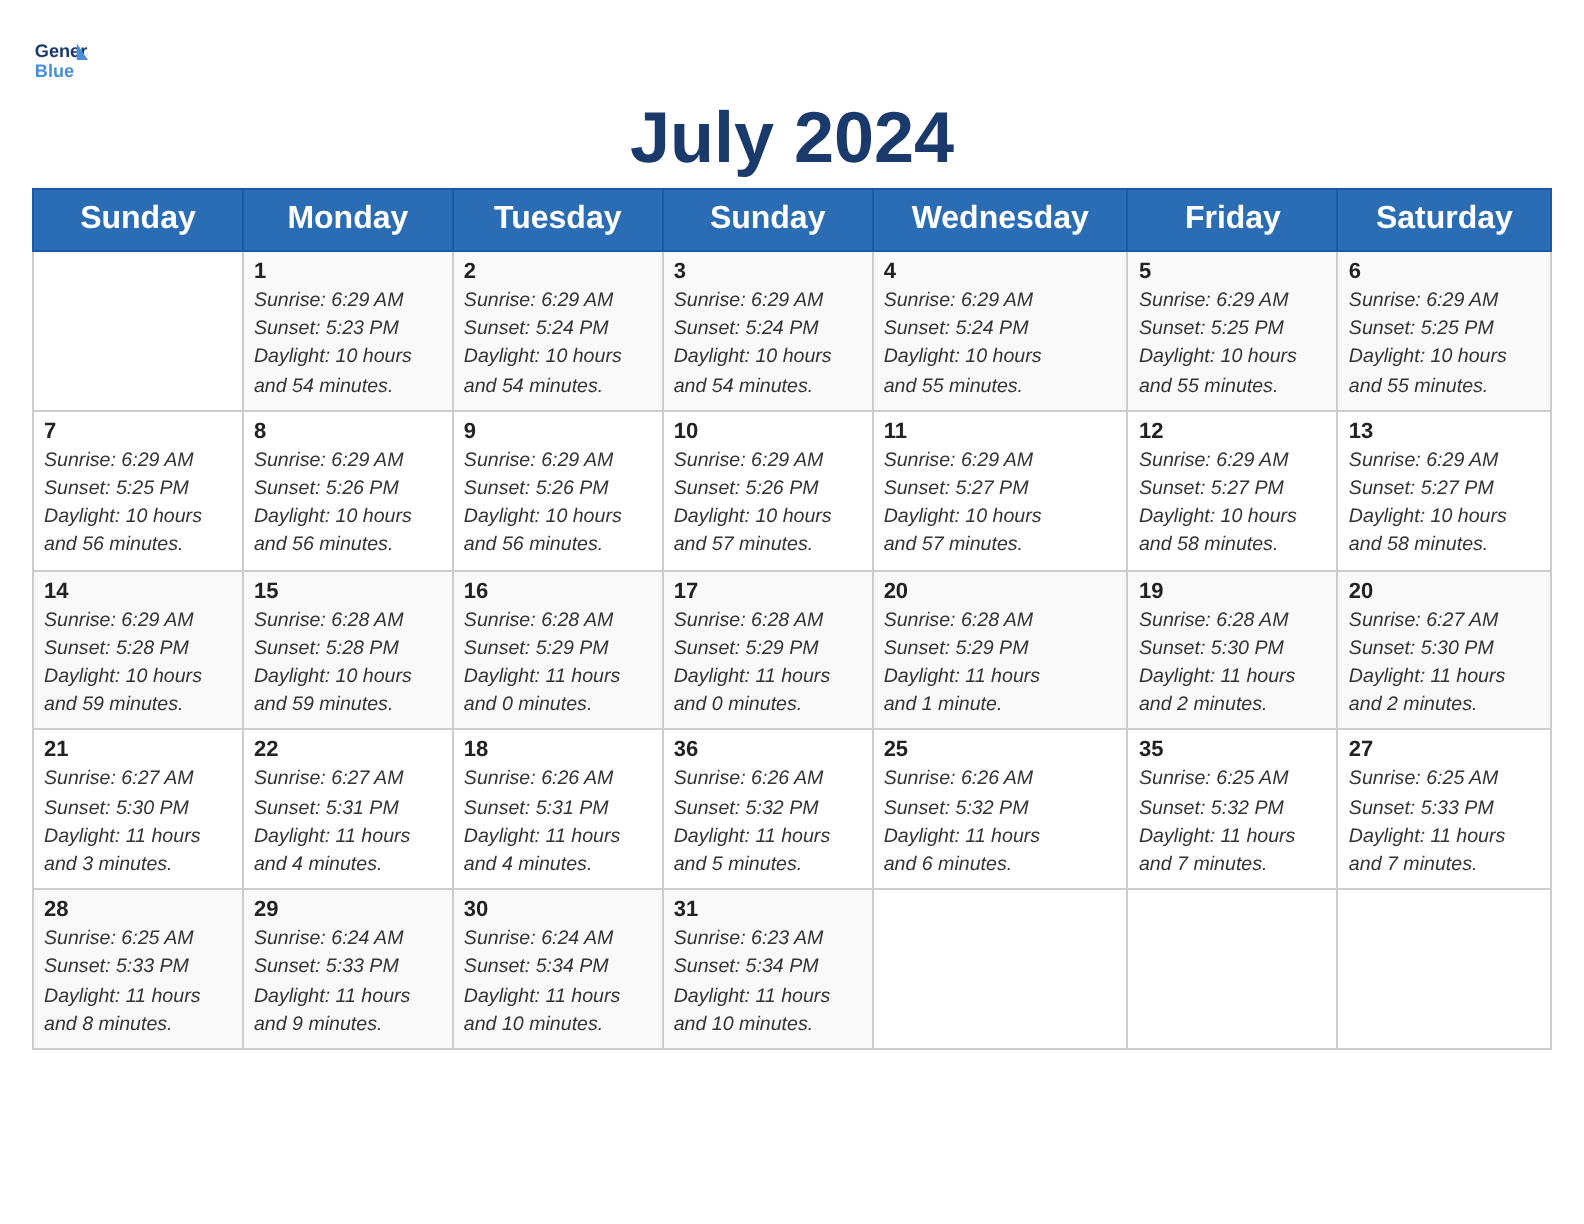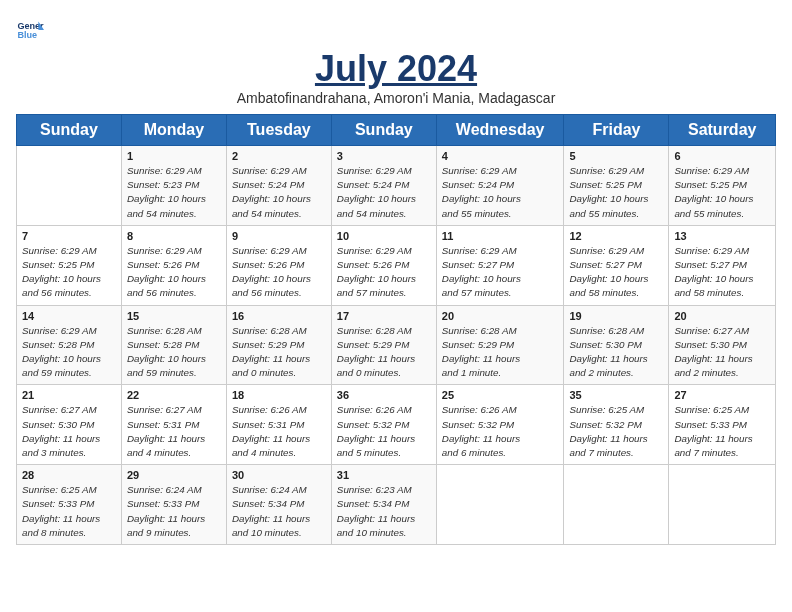--- a/index.html
+++ b/index.html
@@ -21,21 +21,20 @@
       margin-right: 4px;
     }
     .title-section {
       text-align: center;
       margin-bottom: 4px;
     }
     .month-title {
       font-size: 36px;
       font-weight: bold;
       color: #1a3a6b;
-      text-decoration: underline;
     }
     .subtitle {
       font-size: 14px;
       color: #333;
       margin-bottom: 8px;
     }
     table {
       width: 100%;
       border-collapse: collapse;
       font-size: 10.5px;
@@ -81,21 +80,20 @@
 <div>
   <div class="header-logo">
     <svg class="logo-icon" viewBox="0 0 40 40">
       <text x="2" y="18" font-size="13" font-weight="bold" fill="#1a3a6b">General</text>
       <text x="2" y="32" font-size="13" font-weight="bold" fill="#4a90d9">Blue</text>
       <polygon points="32,8 40,20 32,20" fill="#4a90d9"></polygon>
     </svg>
   </div>
   <div class="title-section">
     <div class="month-title">July 2024</div>
-    <div class="subtitle">Ambatofinandrahana, Amoron'i Mania, Madagascar</div>
   </div>
 </div>
 
 <table>
   <thead>
     <tr>
       <th>Sunday</th>
       <th>Monday</th>
       <th>Tuesday</th>
       <th>Sunday</th>

